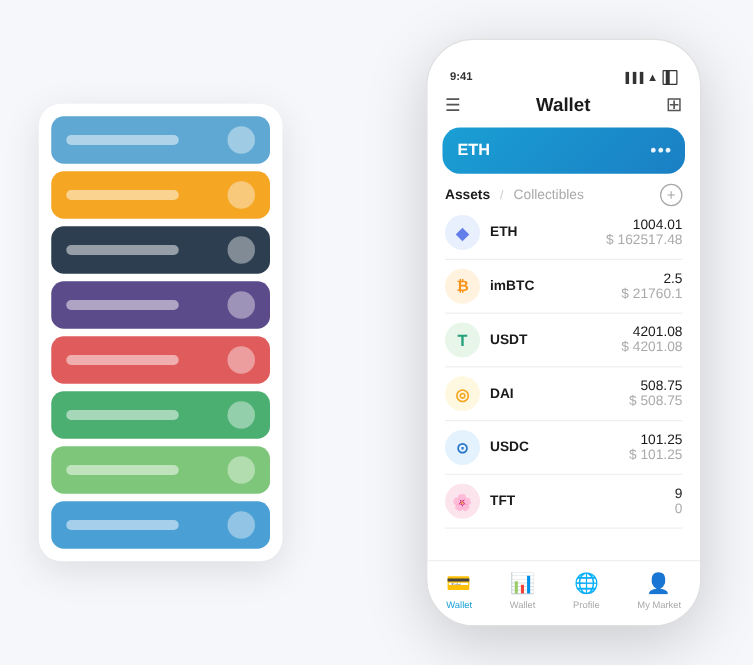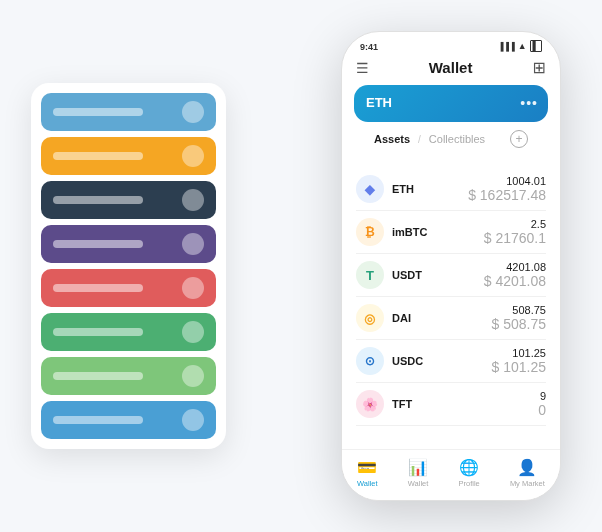--- a/index.html
+++ b/index.html
@@ -88,22 +88,22 @@
       overflow: hidden;
       z-index: 2;
       display: flex;
       flex-direction: column;
       border: 1.5px solid #e0e0e0;
     }
 
     .phone-status-bar {
       display: flex;
       justify-content: space-between;
-      align-items: flex-end;
-      padding: 8px 18px 4px;
+      align-items: flex-start;
+      padding: 24px 18px 4px;
       font-size: 9px;
       color: #333;
       font-weight: 600;
     }
 
     .status-icons {
       display: flex;
       gap: 3px;
       align-items: center;
     }
@@ -166,22 +166,22 @@
       right: 10px;
       font-size: 14px;
       color: rgba(255,255,255,0.9);
       letter-spacing: 1px;
     }
 
     
     .assets-tabs {
       display: flex;
       align-items: center;
-      padding: 0 32px;
-      margin-bottom: 20px;
+      padding: 0 14px;
+      margin-bottom: 0;
       justify-content: space-between;
     }
 
     .tabs-left {
       display: flex;
       gap: 8px;
       align-items: center;
     }
 
     .tab-label {
@@ -262,21 +262,21 @@
       text-align: right;
     }
 
     .asset-amount {
       font-size: 11px;
       font-weight: 400;
       color: #1a1a1a;
     }
 
     .asset-usd {
-      font-size: 14px;
+      font-size: 11px;
       color: #aaa;
     }
 
     
     .bottom-nav {
       display: flex;
       justify-content: space-around;
       align-items: center;
       padding: 8px 0 12px;
       border-top: 1px solid #f0f0f0;

